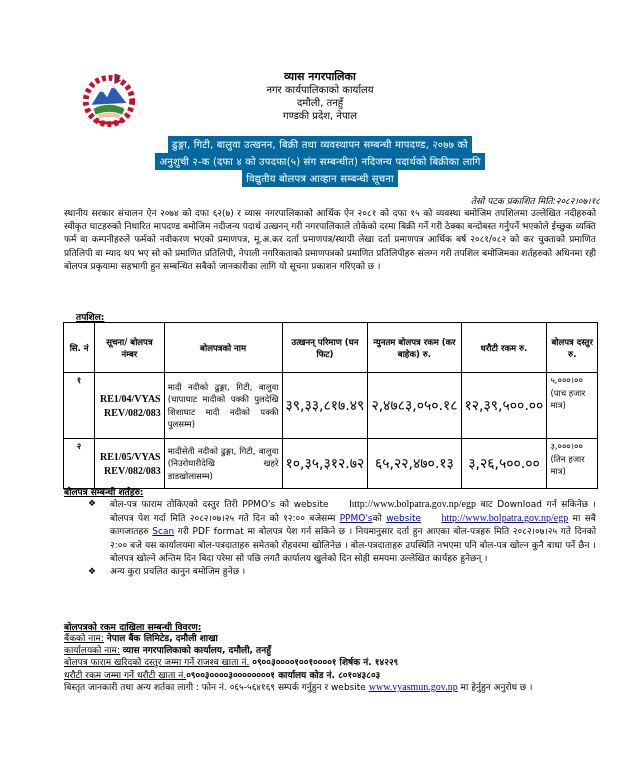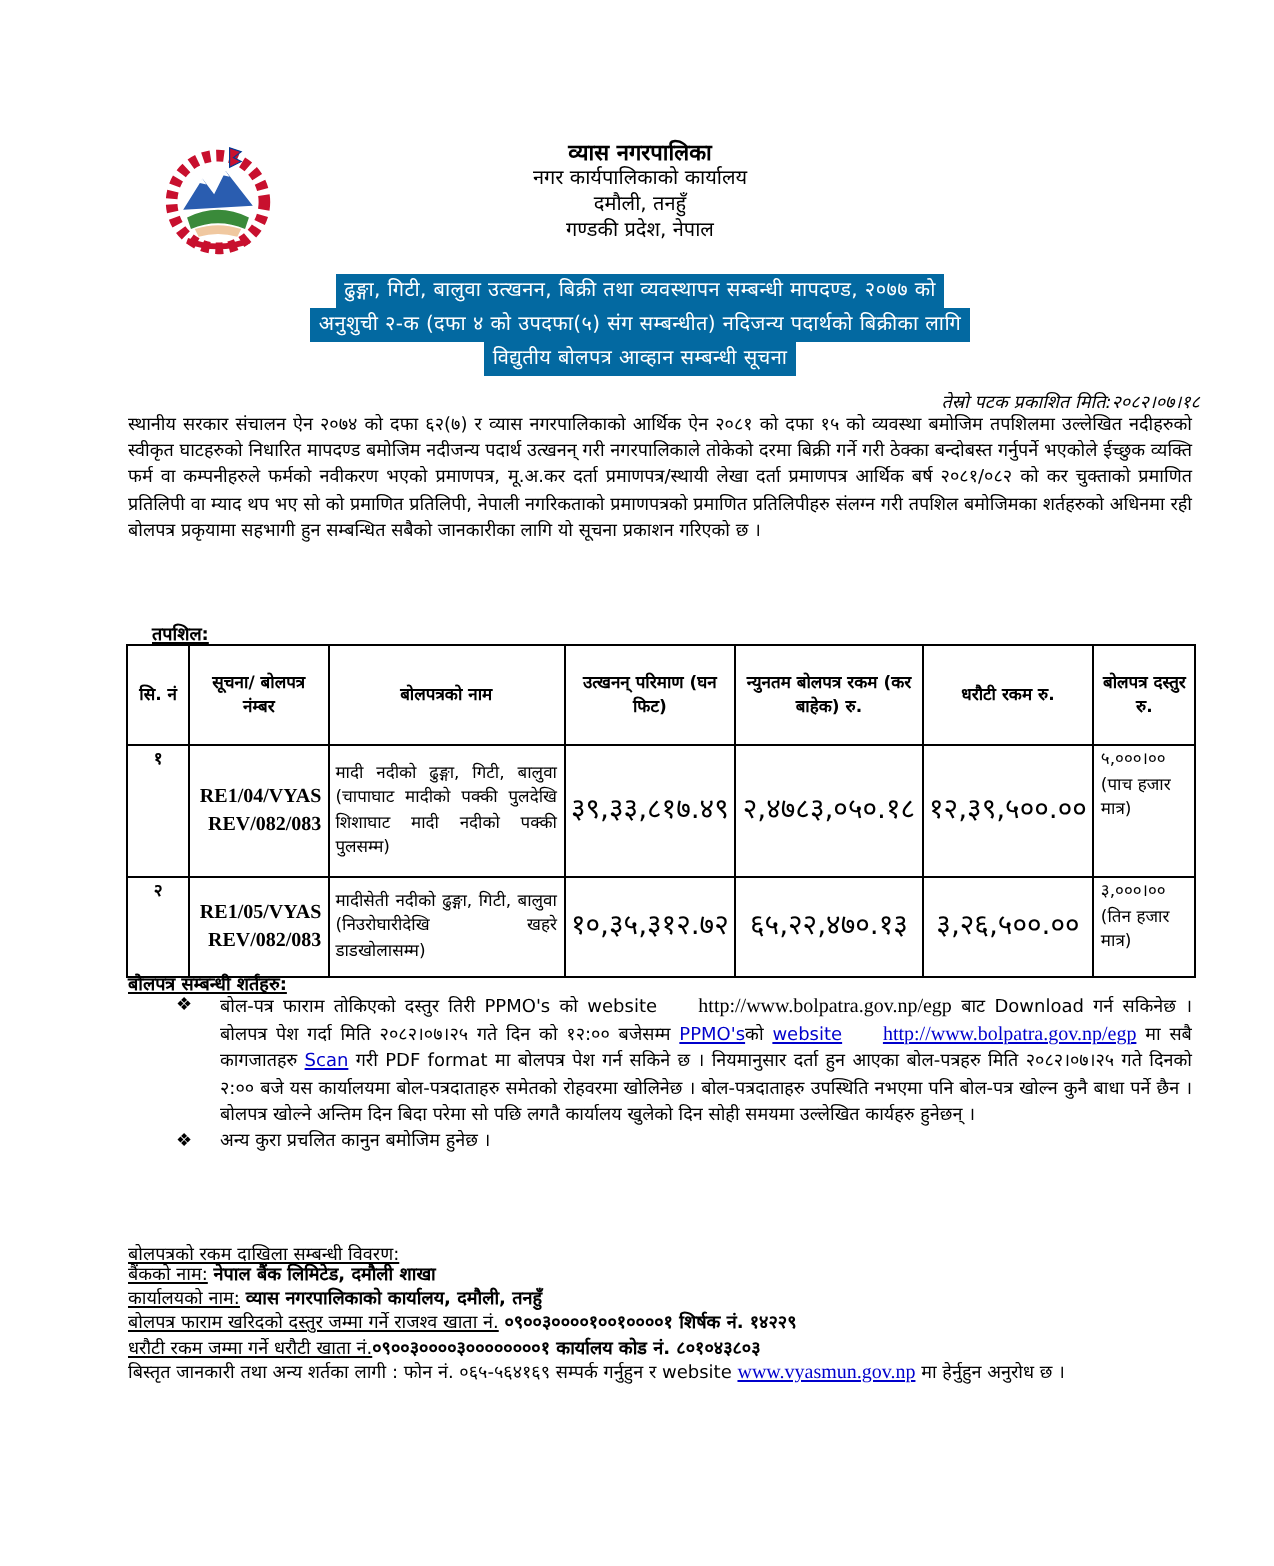--- a/index.html
+++ b/index.html
@@ -36,21 +36,21 @@
   .tb td.num { text-align:center; font-size:14px; }
   .tb td.fee { vertical-align:top; }
 
   .cond-head { position:absolute; left:64px; top:485px; font-size:9px; font-weight:bold; text-decoration:underline; }
   .conds { position:absolute; left:88px; top:497px; width:508px; font-size:9px; line-height:13.2px; }
   .conds .item { position:relative; padding-left:22px; text-align:justify; }
   .conds .bullet { position:absolute; left:0; top:0; font-size:9px; }
   .conds a { color:#0000cc; text-decoration:underline; }
   .conds .latin { font-family:"Liberation Serif", serif; font-size:10px;margin-left:16px; }
 
-  .dep-head { position:absolute; left:64px; top:620px; font-size:9px; font-weight:normal; text-decoration:underline; }
+  .dep-head { position:absolute; left:64px; top:620px; font-size:9px; font-weight:bold; text-decoration:underline; }
   .dep { position:absolute; left:64px; top:632px; width:532px; font-size:9px; line-height:12.2px; }
   .dep .lbl { text-decoration:underline;text-align:center; }
   .dep .val { font-weight:bold; }
   .dep a { color:#0000cc; text-decoration:underline; font-family:Liberation Serif, serif; font-size:10px; }
   .dep .justify { text-align:justify; }
 </style>
 </head>
 <body>
 
 <div class="page">

